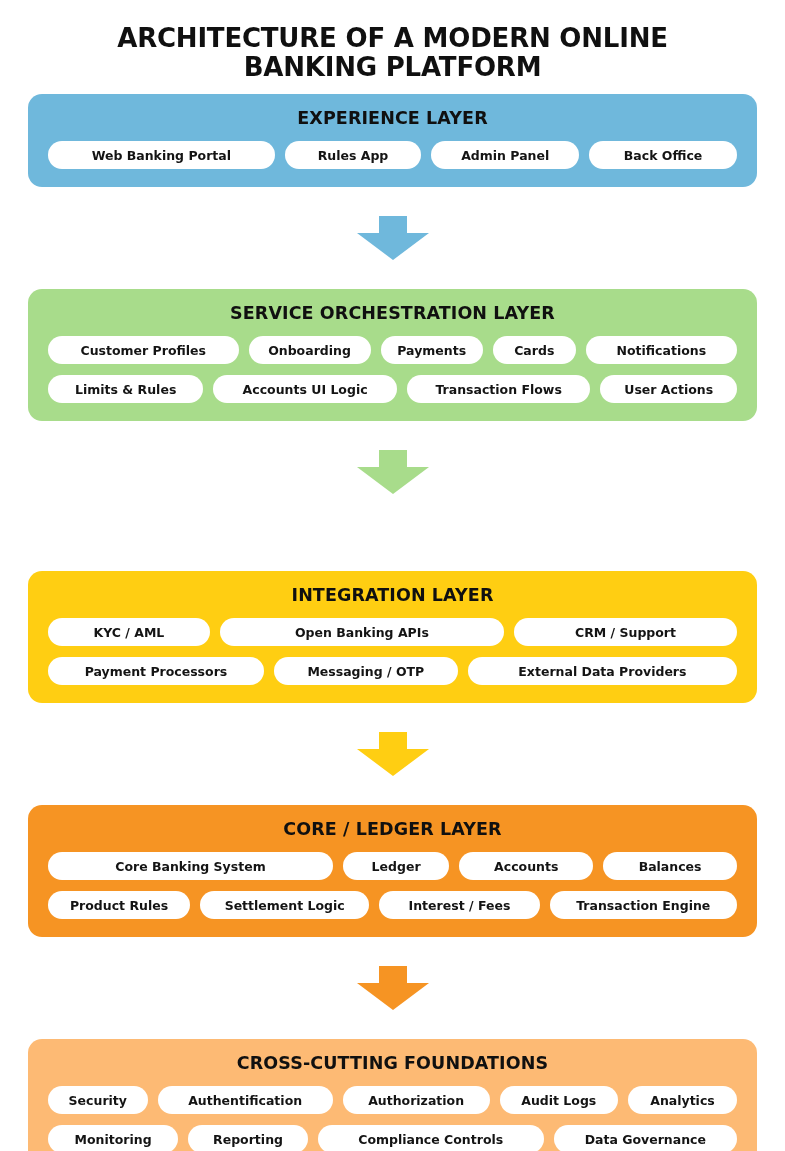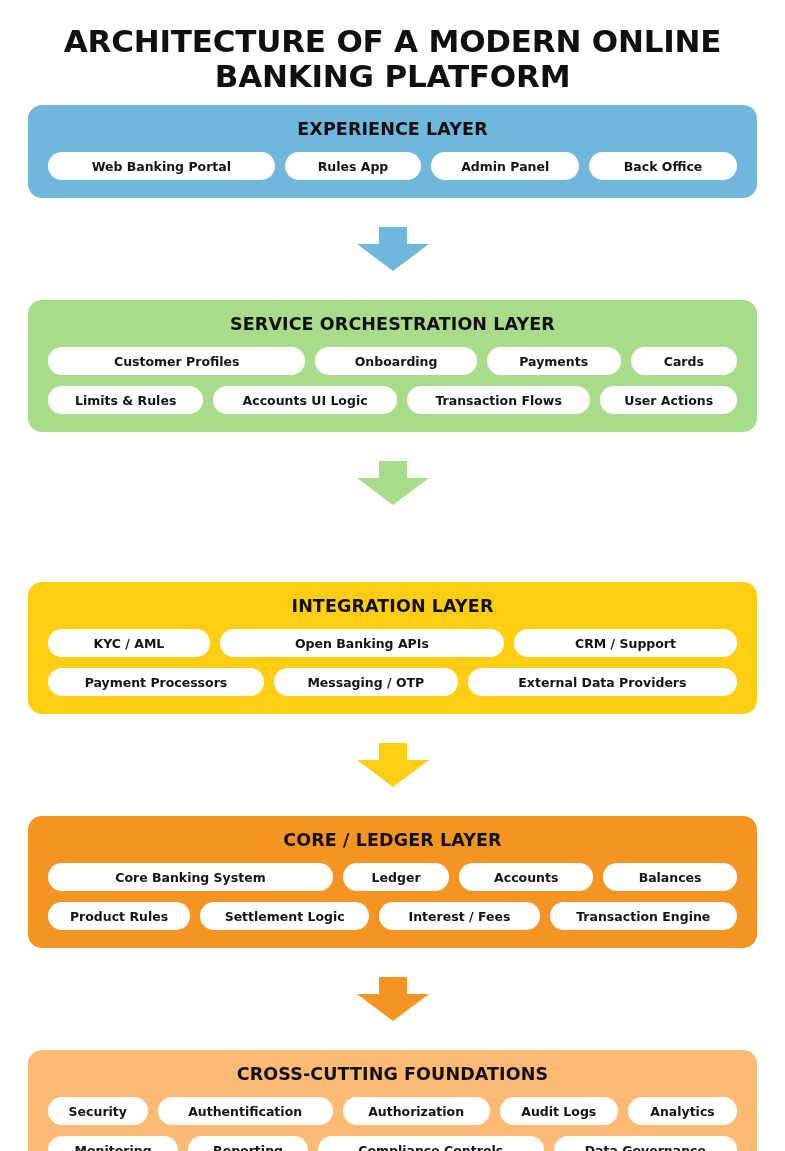--- a/index.html
+++ b/index.html
@@ -21,21 +21,21 @@
     display: flex;
     flex-direction: column;
   }
 
   
   .title-wrap {
     padding: 24px 40px 4px 40px;
     text-align: center;
   }
   .title {
-    font-size: 31px;
+    font-size: 26px;
     line-height: 1.12;
     font-weight: 900;
     letter-spacing: -0.2px;
     color: #101010;
     text-transform: uppercase;
     font-family: "DejaVu Sans", "Liberation Sans", sans-serif;
   }
 
   
   .stack {
@@ -165,20 +165,21 @@
         </svg>
       </div>
       <div class="layer-slot">
         <div class="layer" style="background: rgb(168, 220, 139);">
           <div class="layer-title">SERVICE ORCHESTRATION LAYER</div>
           <div class="pill-row">
             <div class="pill" style="flex-grow: 17;">Customer Profiles</div>
             <div class="pill" style="flex-grow: 10;">Onboarding</div>
             <div class="pill" style="flex-grow: 8;">Payments</div>
             <div class="pill" style="flex-grow: 6;">Cards</div>
+            <div class="pill" style="flex-grow: 13;">Notifications</div>
           </div>
           <div class="pill-row">
             <div class="pill" style="flex-grow: 14;">Limits &amp; Rules</div>
             <div class="pill" style="flex-grow: 17;">Accounts UI Logic</div>
             <div class="pill" style="flex-grow: 17;">Transaction Flows</div>
             <div class="pill" style="flex-grow: 12;">User Actions</div>
           </div>
         </div>
       </div>
       <div class="arrow-wrap">

